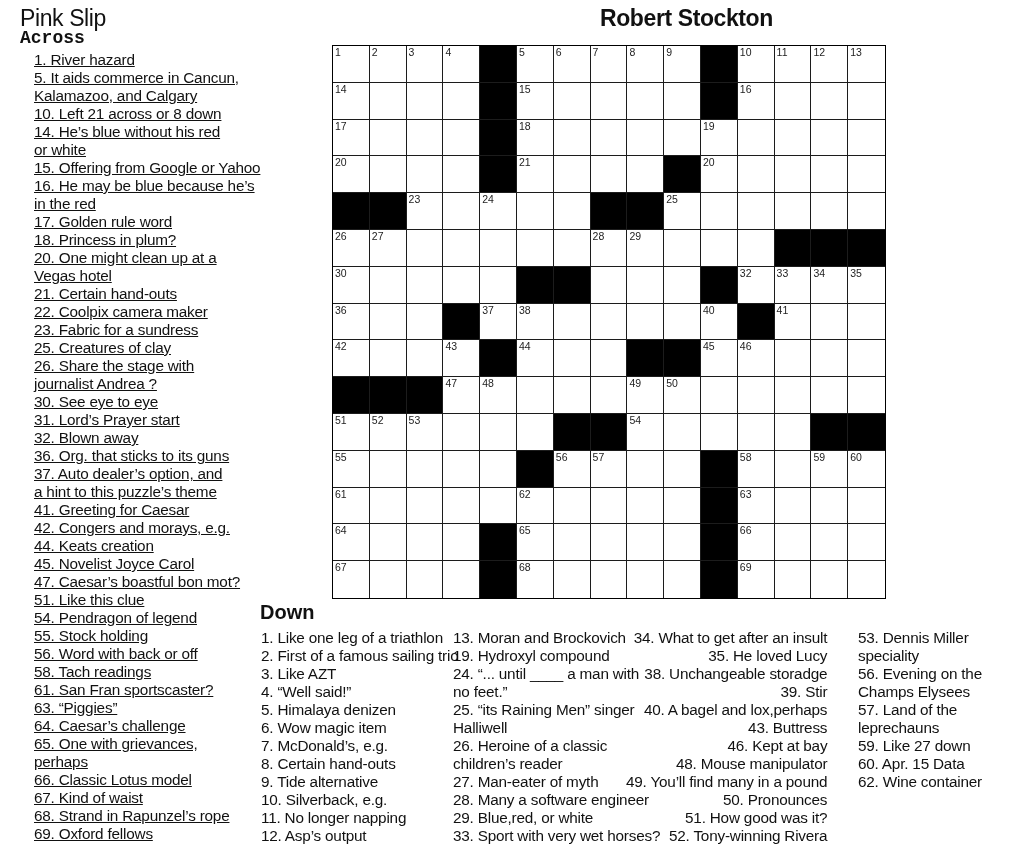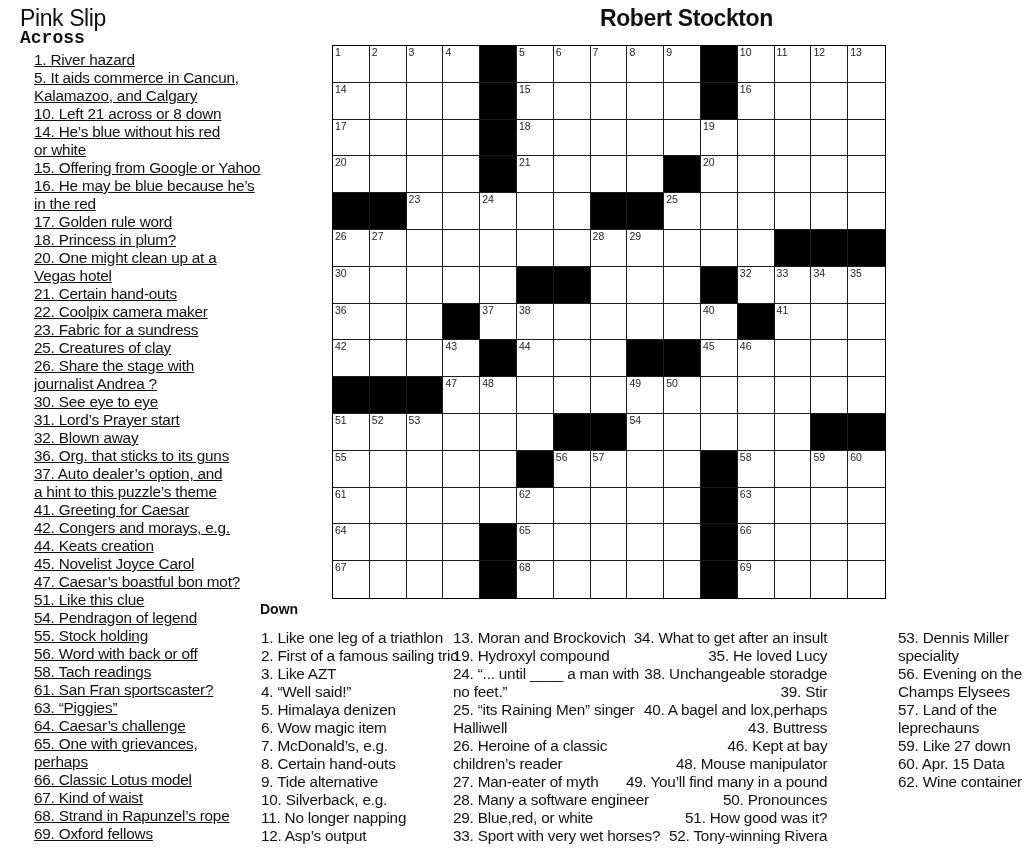--- a/index.html
+++ b/index.html
@@ -16,28 +16,28 @@
   .author {
     position:absolute; left:600px; top:5px; width:248px; text-align:left;
     font-size:23px; font-weight:bold; letter-spacing:-0.4px;
   }
   .across-label {
     position:absolute; left:20px; top:28px; width:300px; text-align:left;
     font-size:18px; font-weight:bold;font-family:Liberation Mono, monospace;
   }
   .down-label {
     position:absolute; left:260px; top:601px;
-    font-size:14px; font-weight:bold;
+    font-size:20px; font-weight:bold;
   }
   .clue-col { position:absolute; }
   #across-col { left:34px; top:51px;text-decoration:underline; }
   #down-col-1 { left:261px; top:629px; }
   #down-col-2 { left:453px; top:629px; }
   #down-col-3 { left:626px; top:629px;text-align:right; }
-  #down-col-4 { left:858px; top:629px;margin-left:40px; }
+  #down-col-4 { left:858px; top:629px; }
   .clue-line {
     font-size:15.3px; line-height:18px; white-space:nowrap;
     letter-spacing:-0.2px;
   }
   #crossword-grid {
     position:absolute; left:332px; top:45px;
     width:554px; height:554px; box-sizing:border-box;
     border:1.5px solid #000000; background:#ffffff;
     display:grid;
     grid-template-columns:repeat(15, 1fr);

